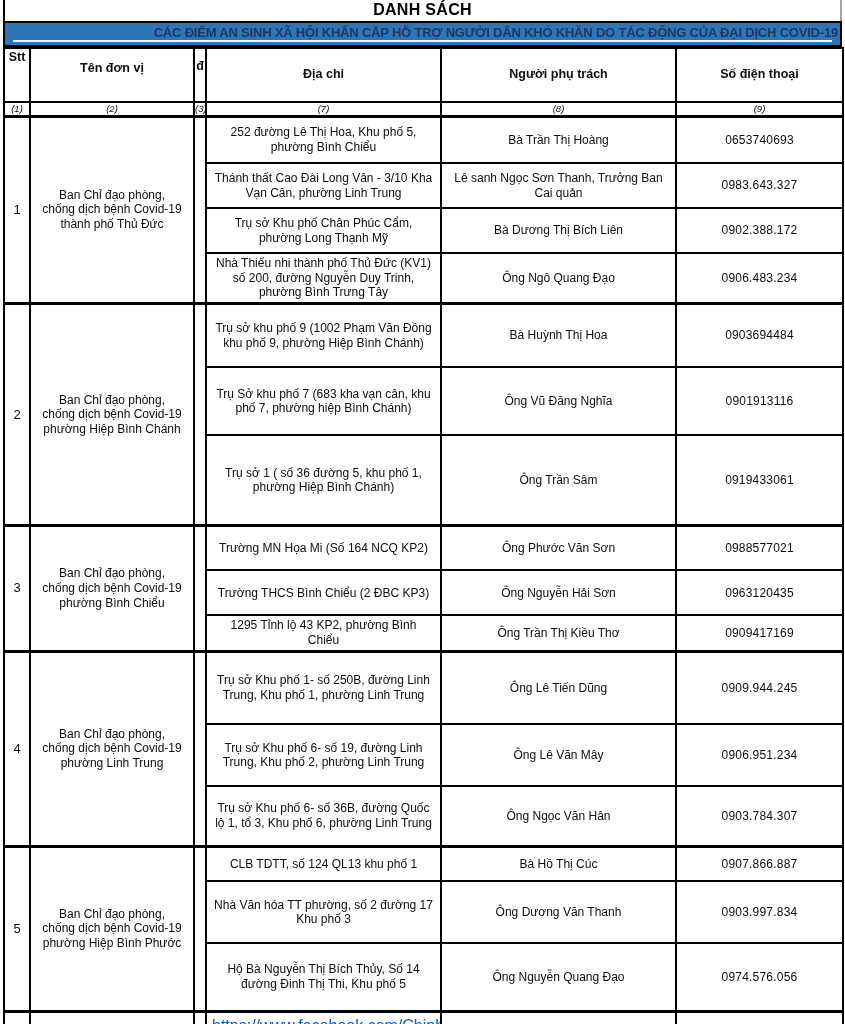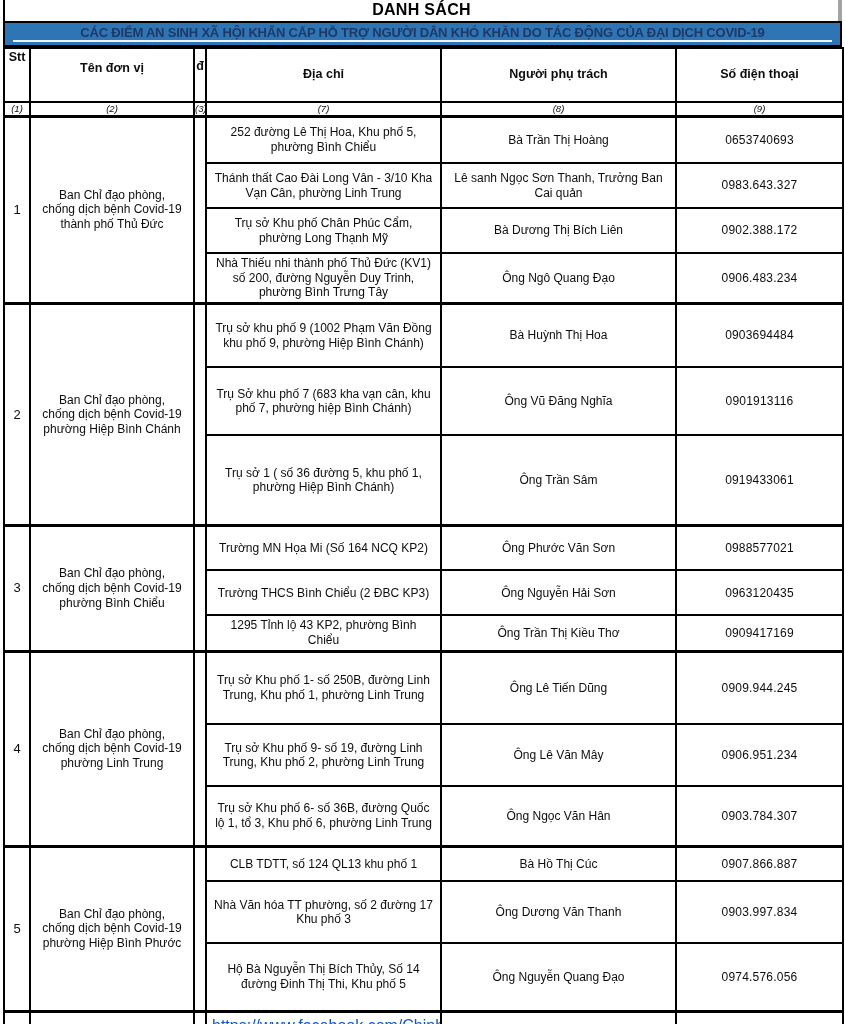--- a/index.html
+++ b/index.html
@@ -10,37 +10,37 @@
     font-family: "Liberation Sans", sans-serif;
     color: #111;
   }
   .page {
     position: relative;
     width: 839px;
     margin: 0 3px;
   }
   .doc-title {
     border-left: 2px solid #000;
-    border-right: 4px solid #a3a3a3;
+    border-right: 2px solid #a3a3a3;
     text-align: center;
     font-weight: bold;
     font-size: 16px;
     letter-spacing: .3px;
     padding: 1px 0 2px;
     color: #000;
   }
   .banner {
     position: relative;
     background: var(--banner-bg, #2E75B6);
     border: 2px solid #000;
     color: var(--banner-text, #1F3864);
     font-weight: bold;
     font-size: 13px;
     letter-spacing: -0.2px;
-    text-align: center;
+    text-align: right;
     padding: 2px 2px 5px;
   }
   .banner::after {
     content: "";
     position: absolute;
     left: 8px; right: 8px; bottom: 3px;
     height: 2px;
     background: #eef4fb;
   }
   table.list {
@@ -196,21 +196,21 @@
 
       <tr class="gstart h73">
         <td class="stt" rowspan="3">4</td>
         <td class="unit" rowspan="3">Ban Chỉ đạo phòng, chống dịch bệnh Covid-19 phường Linh Trung</td>
         <td class="nar" rowspan="3"></td>
         <td class="addr">Trụ sở Khu phố 1- số 250B, đường Linh Trung, Khu phố 1, phường Linh Trung</td>
         <td class="person">Ông Lê Tiến Dũng</td>
         <td class="phone">0909.944.245</td>
       </tr>
       <tr class="h62">
-        <td class="addr">Trụ sở Khu phố 9- số 19, đường Linh Trung, Khu phố 2, phường Linh Trung</td>
+        <td class="addr">Trụ sở Khu phố 6- số 19, đường Linh Trung, Khu phố 2, phường Linh Trung</td>
         <td class="person">Ông Lê Văn Mây</td>
         <td class="phone">0906.951.234</td>
       </tr>
       <tr class="h60">
         <td class="addr">Trụ sở Khu phố 6- số 36B, đường Quốc lộ 1, tổ 3, Khu phố 6, phường Linh Trung</td>
         <td class="person">Ông Ngọc Văn Hân</td>
         <td class="phone">0903.784.307</td>
       </tr>
 
       <tr class="gstart h35">

